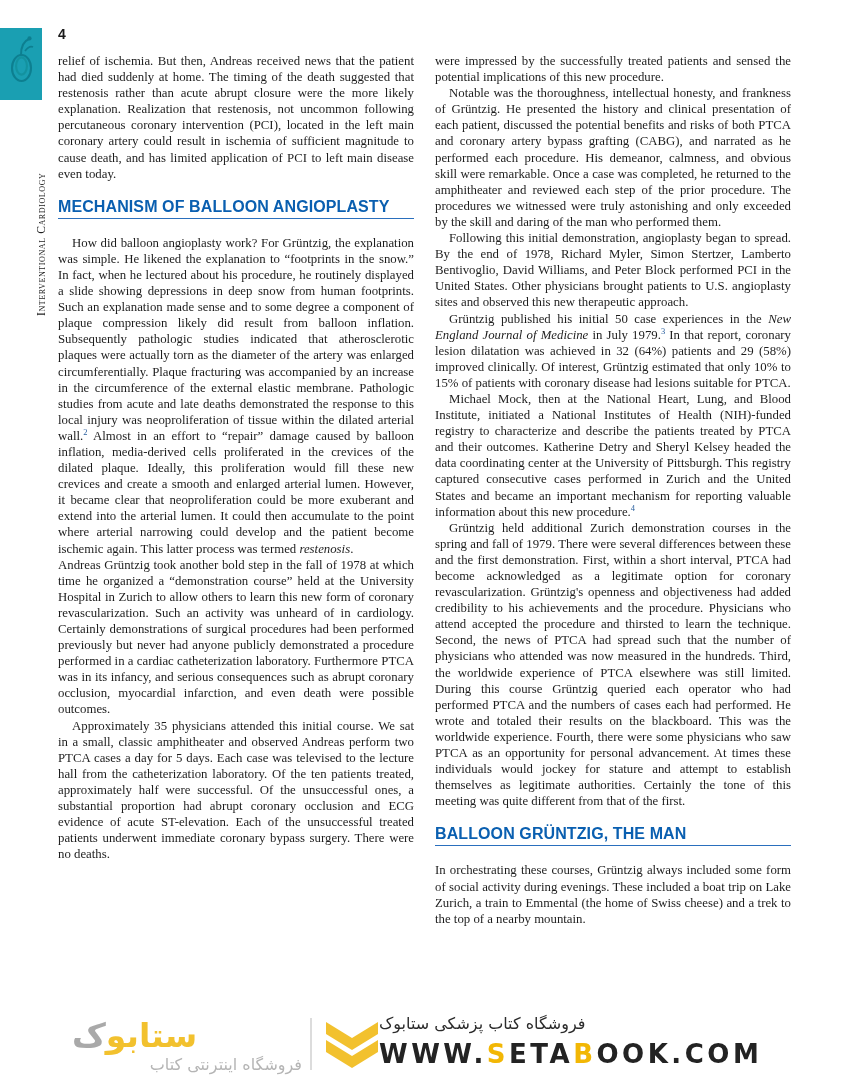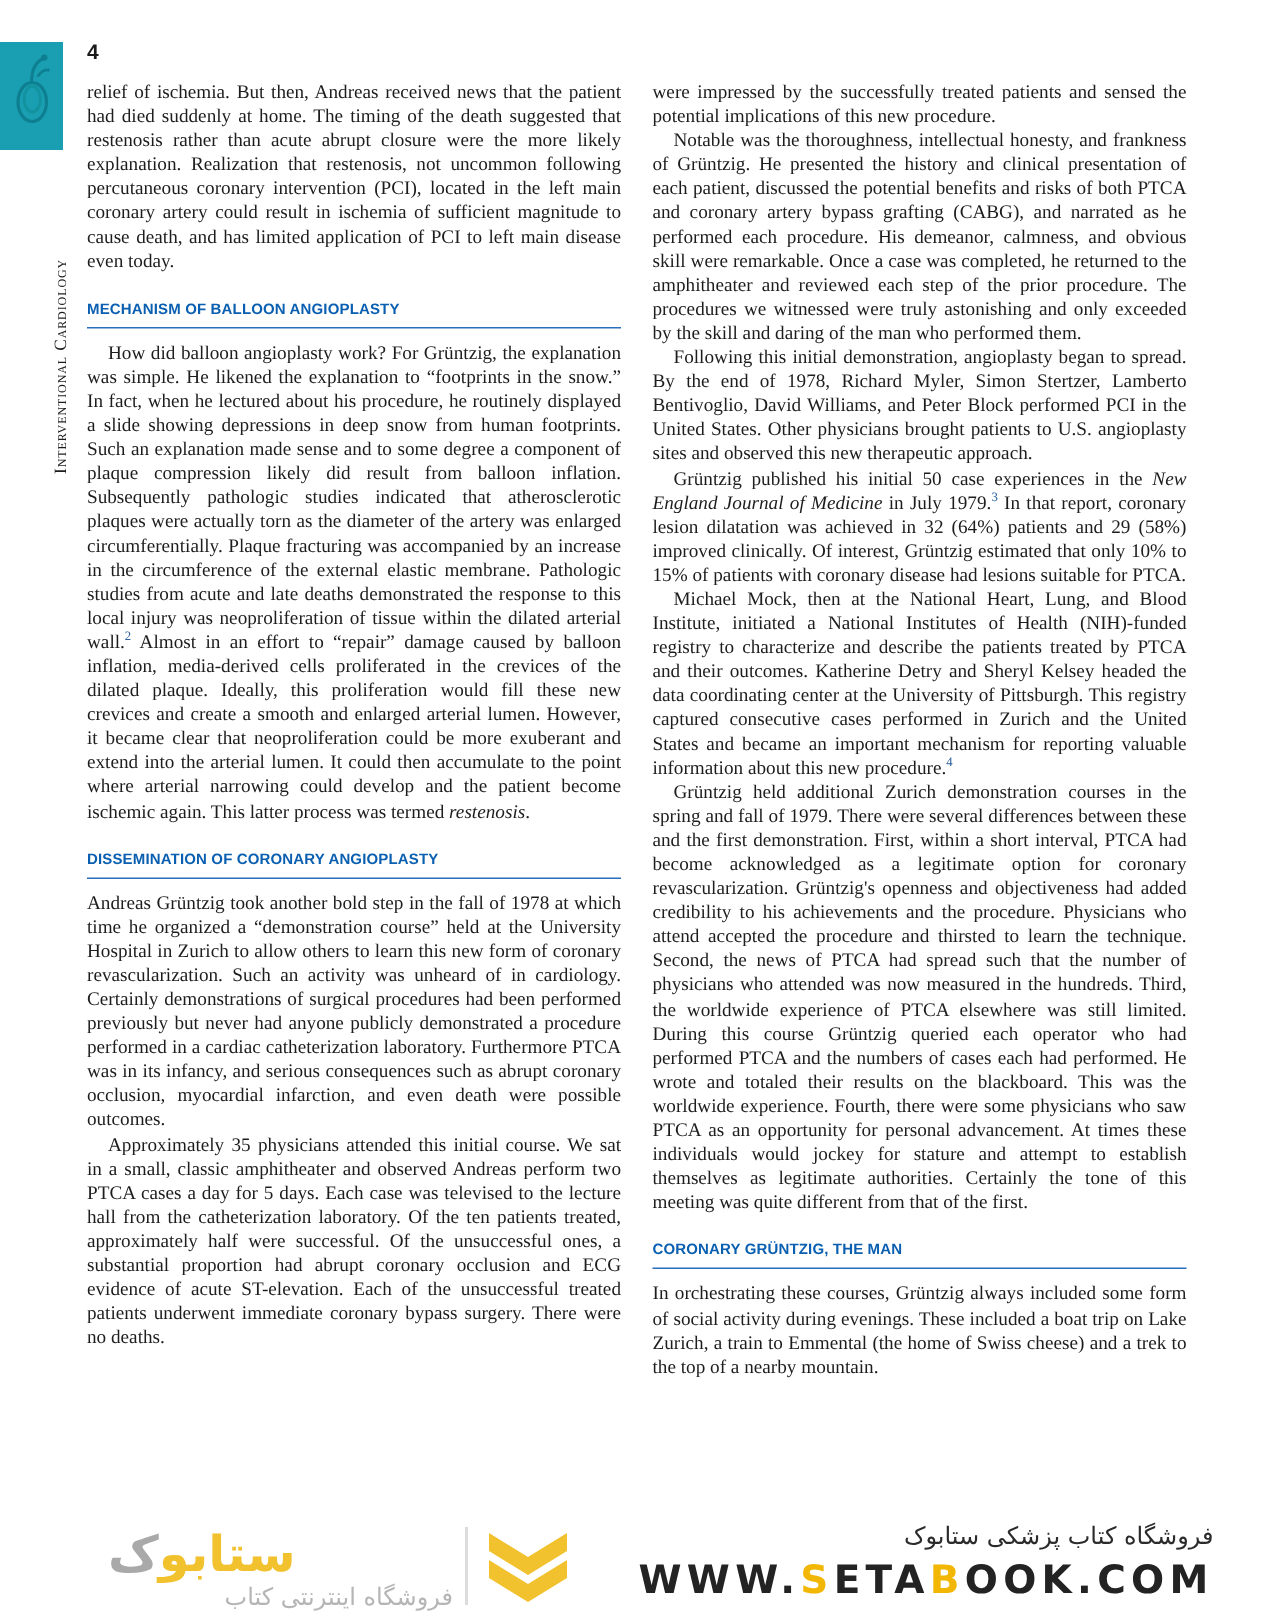--- a/index.html
+++ b/index.html
@@ -94,24 +94,24 @@
     line-height: 16.1px;
     text-align: justify;
     text-justify: inter-word;
     color: #1d1d1d;
     hyphens: none;
   }
   .column p.indent { text-indent: 14px; }
   .column p + p { margin-top: 0; }
 
   .column h2 {
-    margin: 17px 0 0 0;
+    margin: 17px 0 16px 0;
     padding: 0 0 3px 0;
     font-family: "Liberation Sans", sans-serif;
-    font-size: 10px;
+    font-size: 16px;
     font-weight: bold;
     letter-spacing: 0.1px;
     line-height: 16px;
     color: #0a5fb0;
     border-bottom: 1.6px solid #2a6fbd;
   }
   .column h2 + p { margin-top: 8px; }
 
   sup {
     font-size: 8.5px;
@@ -183,21 +183,21 @@
     top: 6px;
     width: 56px;
     height: 52px;
   }
 
   #wm-right {
     position: absolute;
     right: 40px;
     top: 4px;
     width: 430px;
-    text-align: right;
+    text-align: left;
   }
   #wm-fa {
     direction: rtl;
     font-family: "DejaVu Sans", sans-serif;
     font-size: 16px;
     color: #2b2b2b;
     line-height: 24px;
   }
   #wm-url {
     margin-top: 2px;
@@ -235,39 +235,38 @@
   <div id="page-number">4</div>
 
   <div class="column" id="col-left">
 
     <p>relief of ischemia. But then, Andreas received news that the patient had died suddenly at home. The timing of the death suggested that restenosis rather than acute abrupt closure were the more likely explanation. Realization that restenosis, not uncommon following percutaneous coronary intervention (PCI), located in the left main coronary artery could result in ischemia of sufficient magnitude to cause death, and has limited application of PCI to left main disease even today.</p>
 
     <h2>MECHANISM OF BALLOON ANGIOPLASTY</h2>
 
     <p class="indent"><span>How did balloon angioplasty work? For Grüntzig, the explanation was simple. He likened the explanation to “footprints in the snow.” In fact, when he lectured about his procedure, he routinely displayed a slide showing depressions in deep snow from human footprints. Such an explanation made sense and to some degree a component of plaque compression likely did result from balloon inflation. Subsequently pathologic studies indicated that atherosclerotic plaques were actually torn as the diameter of the artery was enlarged circumferentially. Plaque fracturing was accompanied by an increase in the circumference of the external elastic membrane. Pathologic studies from acute and late deaths demonstrated the response to this local injury was neoproliferation of tissue within the dilated arterial wall.</span><sup>2</sup><span> Almost in an effort to “repair” damage caused by balloon inflation, media-derived cells proliferated in the crevices of the dilated plaque. Ideally, this proliferation would fill these new crevices and create a smooth and enlarged arterial lumen. However, it became clear that neoproliferation could be more exuberant and extend into the arterial lumen. It could then accumulate to the point where arterial narrowing could develop and the patient become ischemic again. This latter process was termed </span><i>restenosis</i><span>.</span></p>
 
-    <h2>DISSEMINATION OF CORONARY ANGIOPLASTY</h2>
 
     <p>Andreas Grüntzig took another bold step in the fall of 1978 at which time he organized a “demonstration course” held at the University Hospital in Zurich to allow others to learn this new form of coronary revascularization. Such an activity was unheard of in cardiology. Certainly demonstrations of surgical procedures had been performed previously but never had anyone publicly demonstrated a procedure performed in a cardiac catheterization laboratory. Furthermore PTCA was in its infancy, and serious consequences such as abrupt coronary occlusion, myocardial infarction, and even death were possible outcomes.</p>
     <p class="indent">Approximately 35 physicians attended this initial course. We sat in a small, classic amphitheater and observed Andreas perform two PTCA cases a day for 5 days. Each case was televised to the lecture hall from the catheterization laboratory. Of the ten patients treated, approximately half were successful. Of the unsuccessful ones, a substantial proportion had abrupt coronary occlusion and ECG evidence of acute ST-elevation. Each of the unsuccessful treated patients underwent immediate coronary bypass surgery. There were no deaths.</p>
   </div>
 
   <div class="column" id="col-right">
 
     <p>were impressed by the successfully treated patients and sensed the potential implications of this new procedure.</p>
     <p class="indent">Notable was the thoroughness, intellectual honesty, and frankness of Grüntzig. He presented the history and clinical presentation of each patient, discussed the potential benefits and risks of both PTCA and coronary artery bypass grafting (CABG), and narrated as he performed each procedure. His demeanor, calmness, and obvious skill were remarkable. Once a case was completed, he returned to the amphitheater and reviewed each step of the prior procedure. The procedures we witnessed were truly astonishing and only exceeded by the skill and daring of the man who performed them.</p>
     <p class="indent">Following this initial demonstration, angioplasty began to spread. By the end of 1978, Richard Myler, Simon Stertzer, Lamberto Bentivoglio, David Williams, and Peter Block performed PCI in the United States. Other physicians brought patients to U.S. angioplasty sites and observed this new therapeutic approach.</p>
 
     <p class="indent"><span>Grüntzig published his initial 50 case experiences in the </span><i>New England Journal of Medicine</i><span> in July 1979.</span><sup>3</sup><span> In that report, coronary lesion dilatation was achieved in 32 (64%) patients and 29 (58%) improved clinically. Of interest, Grüntzig estimated that only 10% to 15% of patients with coronary disease had lesions suitable for PTCA.</span></p>
 
     <p class="indent"><span>Michael Mock, then at the National Heart, Lung, and Blood Institute, initiated a National Institutes of Health (NIH)-funded registry to characterize and describe the patients treated by PTCA and their outcomes. Katherine Detry and Sheryl Kelsey headed the data coordinating center at the University of Pittsburgh. This registry captured consecutive cases performed in Zurich and the United States and became an important mechanism for reporting valuable information about this new procedure.</span><sup>4</sup></p>
 
     <p class="indent">Grüntzig held additional Zurich demonstration courses in the spring and fall of 1979. There were several differences between these and the first demonstration. First, within a short interval, PTCA had become acknowledged as a legitimate option for coronary revascularization. Grüntzig's openness and objectiveness had added credibility to his achievements and the procedure. Physicians who attend accepted the procedure and thirsted to learn the technique. Second, the news of PTCA had spread such that the number of physicians who attended was now measured in the hundreds. Third, the worldwide experience of PTCA elsewhere was still limited. During this course Grüntzig queried each operator who had performed PTCA and the numbers of cases each had performed. He wrote and totaled their results on the blackboard. This was the worldwide experience. Fourth, there were some physicians who saw PTCA as an opportunity for personal advancement. At times these individuals would jockey for stature and attempt to establish themselves as legitimate authorities. Certainly the tone of this meeting was quite different from that of the first.</p>
 
-    <h2>CORONARY GRÜNTZIG, THE MAN</h2>
+    <h2>BALLOON GRÜNTZIG, THE MAN</h2>
 
     <p>In orchestrating these courses, Grüntzig always included some form of social activity during evenings. These included a boat trip on Lake Zurich, a train to Emmental (the home of Swiss cheese) and a trek to the top of a nearby mountain.</p>
   </div>
 
   <div id="watermark">
     <div id="wm-inner">
 
       <div id="wm-logo">
         <div id="wm-brand"><span>ستابو</span><span class="gray">ک</span></div>
         <div id="wm-tagline">فروشگاه اینترنتی کتاب</div>

